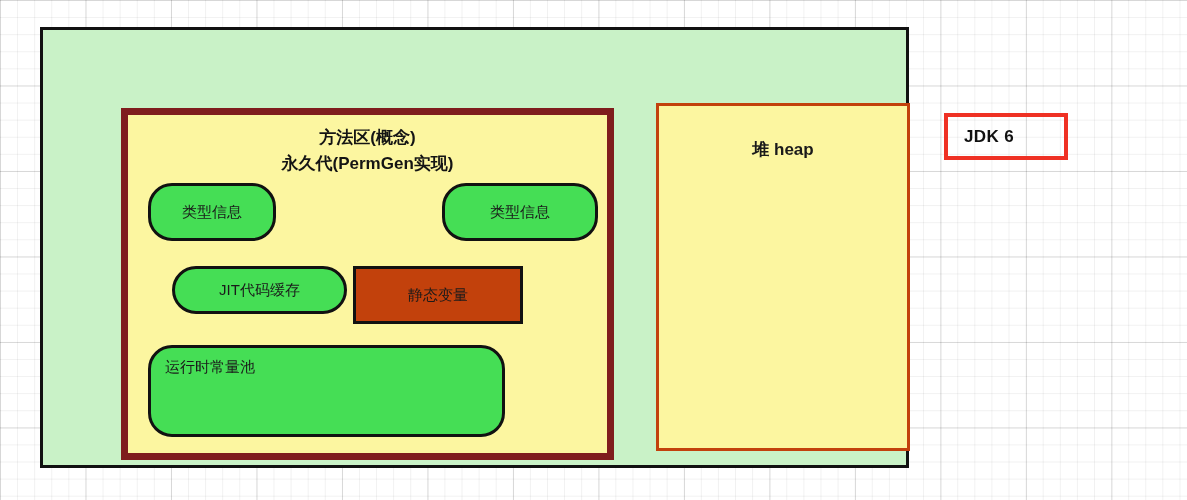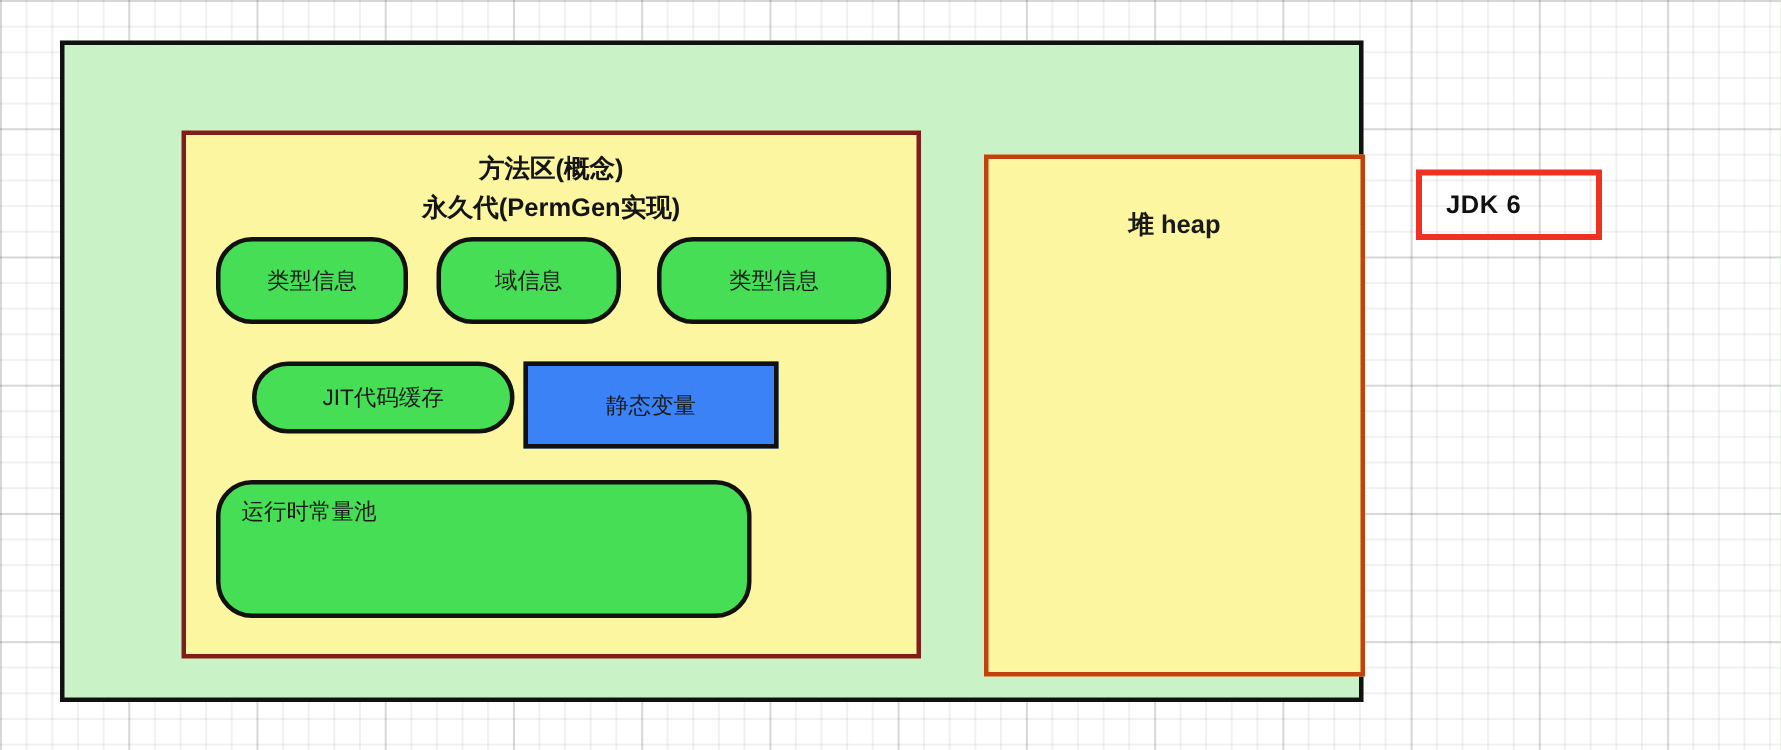--- a/index.html
+++ b/index.html
@@ -39,25 +39,25 @@
     top: 27px;
     width: 869px;
     height: 441px;
     background: #c9f2c7;
     border: 3px solid #111111;
   }
 
   
   #method-area {
     left: 78px;
-    top: 57px;
+    top: 78px;
     width: 493px;
     height: 352px;
     background: #fcf6a0;
-    border: 3px solid #7f1d1d;
+    border: 7px solid #7f1d1d;
     display: block;
   }
 
   #method-area-title {
     position: absolute;
     left: 0;
     top: 10px;
     width: 100%;
     text-align: center;
     font-size: 17px;
@@ -90,21 +90,21 @@
     position: absolute;
     box-sizing: border-box;
     border: 3px solid #111111;
     display: flex;
     align-items: center;
     justify-content: center;
     font-size: 15px;
     color: #1a1a1a;
   }
   .cell.green { background: #45de55; border-radius: 24px; }
-  .cell.red   { background: #3b82f6; }
+  .cell.red   { background: #c2410c; }
 
   #cell-type-info    { left: 20px; top: 68px;  width: 128px; height: 58px; }
   #cell-field-info   { left: 167px; top: 68px; width: 123px; height: 58px; }
   #cell-method-info  { left: 314px; top: 68px; width: 156px; height: 58px; }
 
   #cell-jit-cache    { left: 20px;  top: 151px; width: 175px; height: 48px; margin-left: 24px; }
   #cell-static-vars  { left: 225px; top: 151px; width: 170px; height: 58px; }
 
   #cell-runtime-const-pool {
     left: 20px; top: 230px; width: 357px; height: 92px;
@@ -148,23 +148,20 @@
 
   <div class="node" id="method-area">
 
     <div id="method-area-title">方法区(概念)
 永久代(PermGen实现)</div>
 
     <div class="cell green" id="cell-type-info">
       <span>类型信息</span>
     </div>
 
-    <div class="cell green" id="cell-field-info">
-      <span>域信息</span>
-    </div>
 
     <div class="cell green" id="cell-method-info">
       <span>类型信息</span>
     </div>
 
     <div class="cell green" id="cell-jit-cache">
       <span>JIT代码缓存</span>
     </div>
 
     <div class="cell red" id="cell-static-vars">

